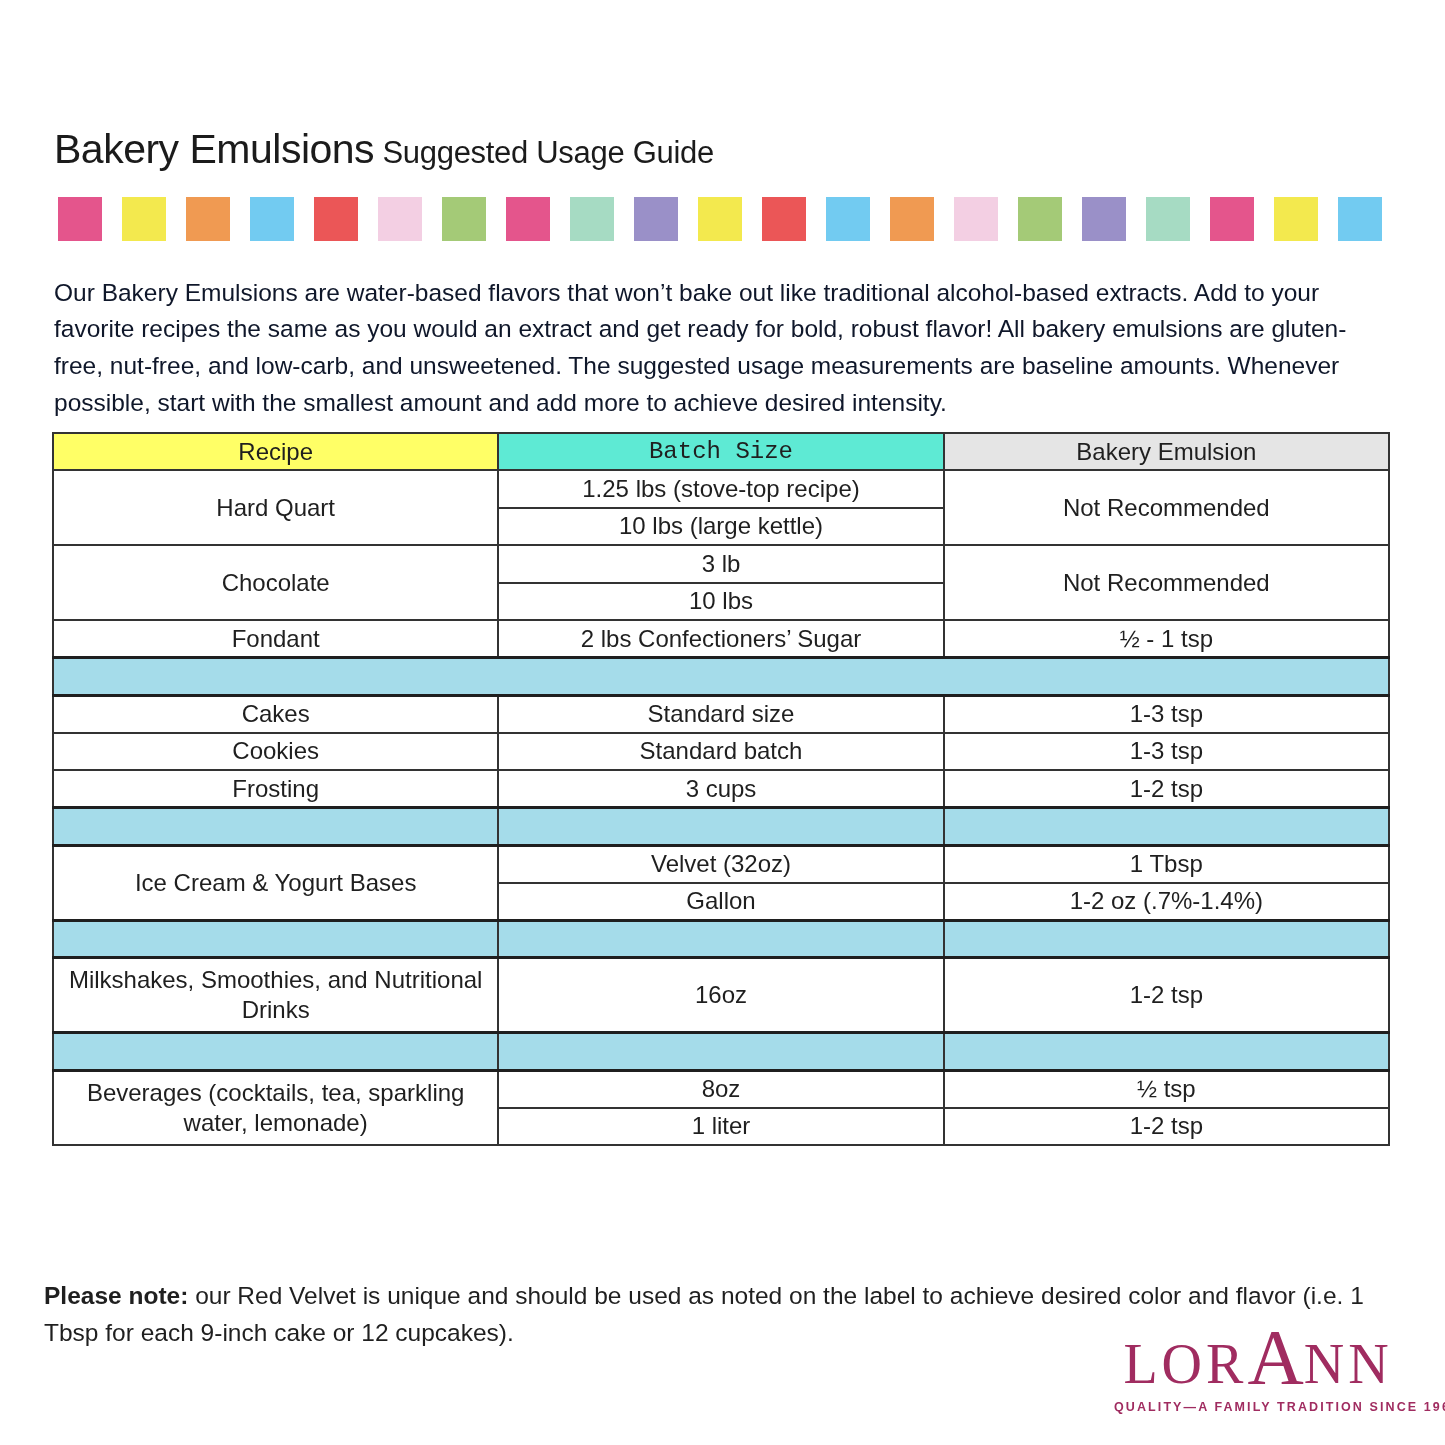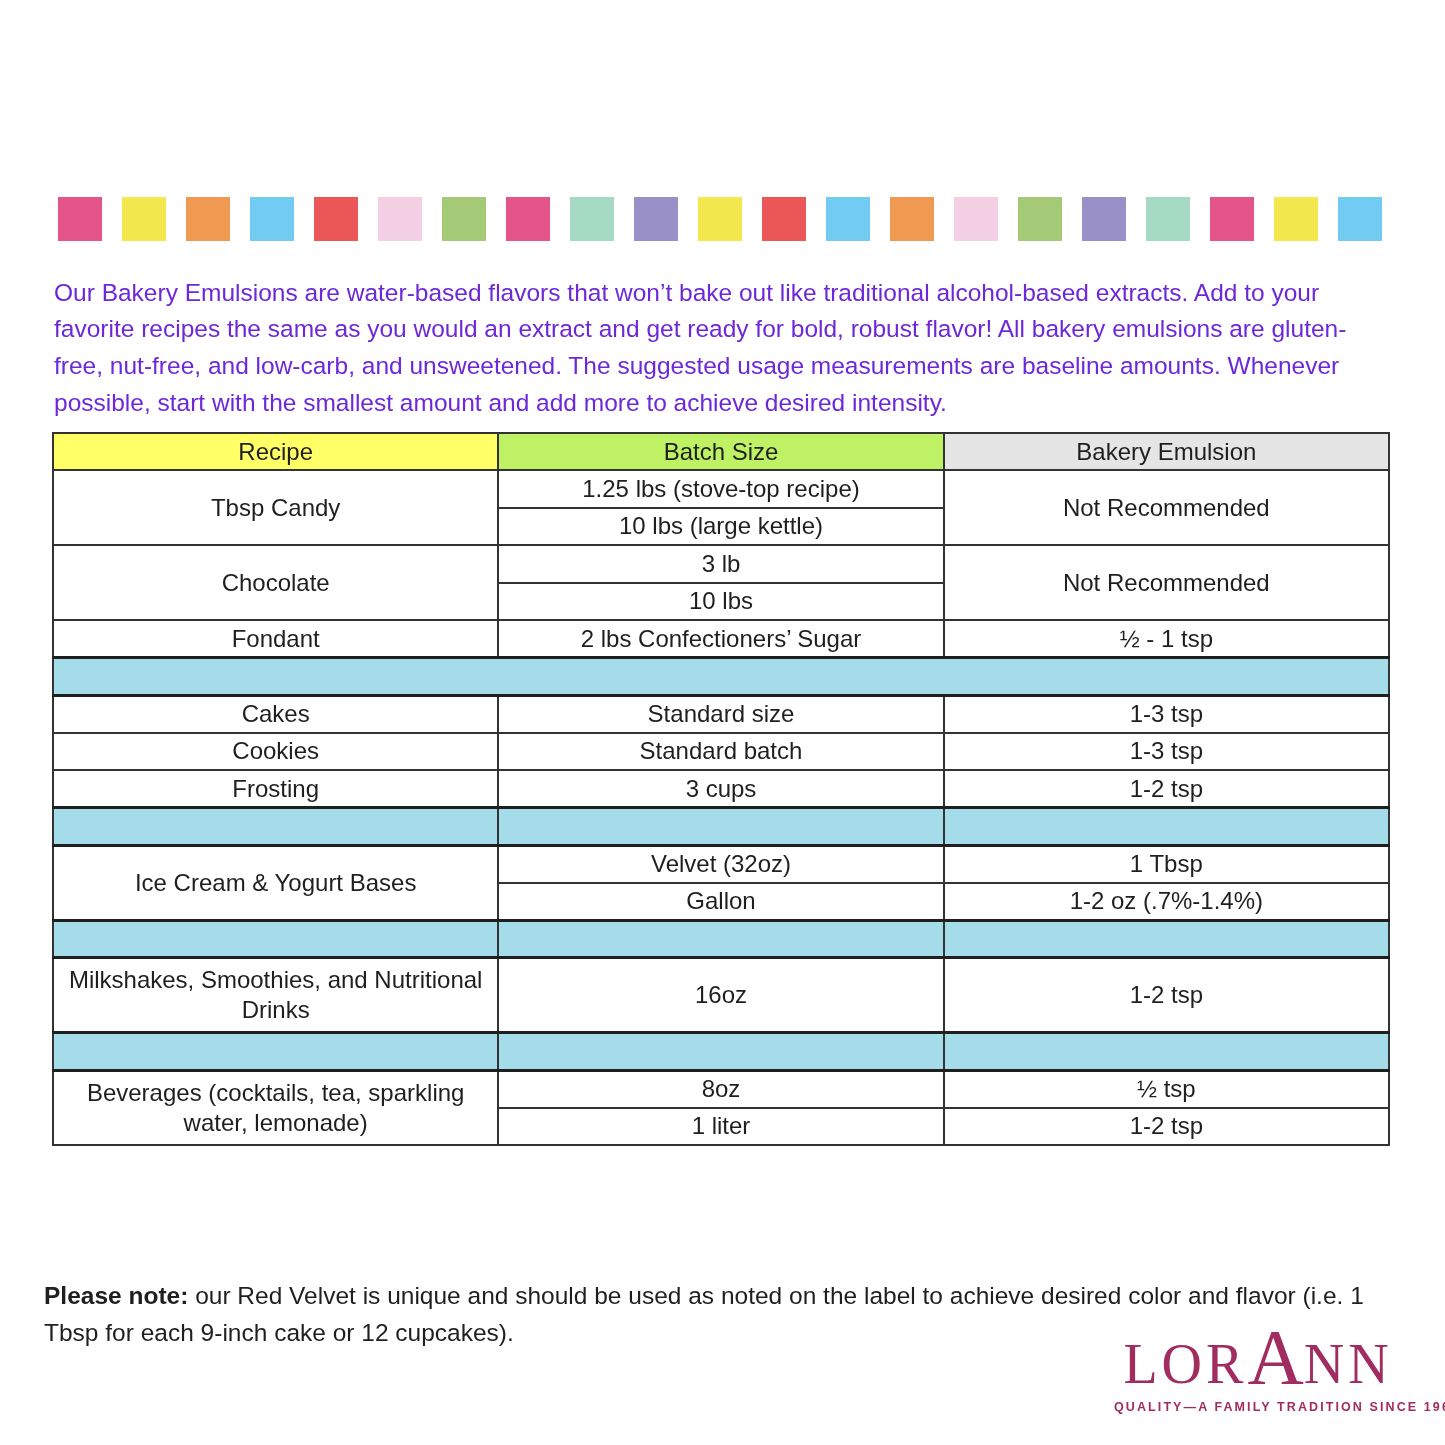--- a/index.html
+++ b/index.html
@@ -16,21 +16,21 @@
   .title .main{font-size:41px;letter-spacing:-0.5px;}
   .title .sub{font-size:31px;letter-spacing:-0.3px;}
 
   
   .strip{position:absolute;left:58px;top:197px;display:flex;gap:20px;}
   .square{width:44px;height:44px;flex:0 0 auto;}
 
   
   .intro{
     position:absolute;left:54px;top:250px;width:1304px;
-    font-size:24.5px;line-height:36.8px;color:#6d28d9;
+    font-size:24.5px;line-height:36.8px;color:#0f172a;
   }
 
   
   table.usage{
     position:absolute;left:52px;top:432px;width:1338px;
     border-collapse:collapse;table-layout:fixed;
     font-size:24px;color:#1f1f1f;
     border:2px solid #222;
   }
   table.usage th, table.usage td{
@@ -64,20 +64,23 @@
   .tagline{
     font-size:12.5px;font-weight:bold;letter-spacing:2.1px;
     margin-top:4px;white-space:nowrap;
   }
 </style>
 </head>
 <body>
 
 <div class="page">
 
+  <div class="title">
+    <span class="main">Bakery Emulsions</span><span class="sub"> Suggested Usage Guide</span>
+  </div>
 
   <div class="strip">
       <div class="square" style="background: rgb(228, 85, 140);"></div>
       <div class="square" style="background: rgb(243, 233, 78);"></div>
       <div class="square" style="background: rgb(240, 154, 82);"></div>
       <div class="square" style="background: rgb(114, 203, 241);"></div>
       <div class="square" style="background: rgb(235, 86, 87);"></div>
       <div class="square" style="background: rgb(243, 207, 227);"></div>
       <div class="square" style="background: rgb(164, 202, 119);"></div>
       <div class="square" style="background: rgb(228, 85, 140);"></div>
@@ -100,27 +103,27 @@
 
   <table class="usage">
     <colgroup>
         <col>
         <col>
         <col>
       </colgroup>
     <thead>
       <tr class="hrow">
         <th style="background: rgb(255, 255, 102);">Recipe</th>
-        <th style="background: #bef264;">Batch Size</th>
+        <th style="background: #5eead4; font-family: Liberation Mono, monospace;">Batch Size</th>
         <th style="background: #e5e5e5;">Bakery Emulsion</th>
       </tr>
     </thead>
     <tbody>
       <tr class="r">
-        <td rowspan="2">Tbsp Candy</td>
+        <td rowspan="2">Hard Quart</td>
         <td>1.25 lbs (stove-top recipe)</td>
         <td rowspan="2">Not Recommended</td>
       </tr>
       <tr class="r">
         <td>10 lbs (large kettle)</td>
       </tr>
       <tr class="r">
         <td rowspan="2">Chocolate</td>
         <td>3 lb</td>
         <td rowspan="2">Not Recommended</td>

